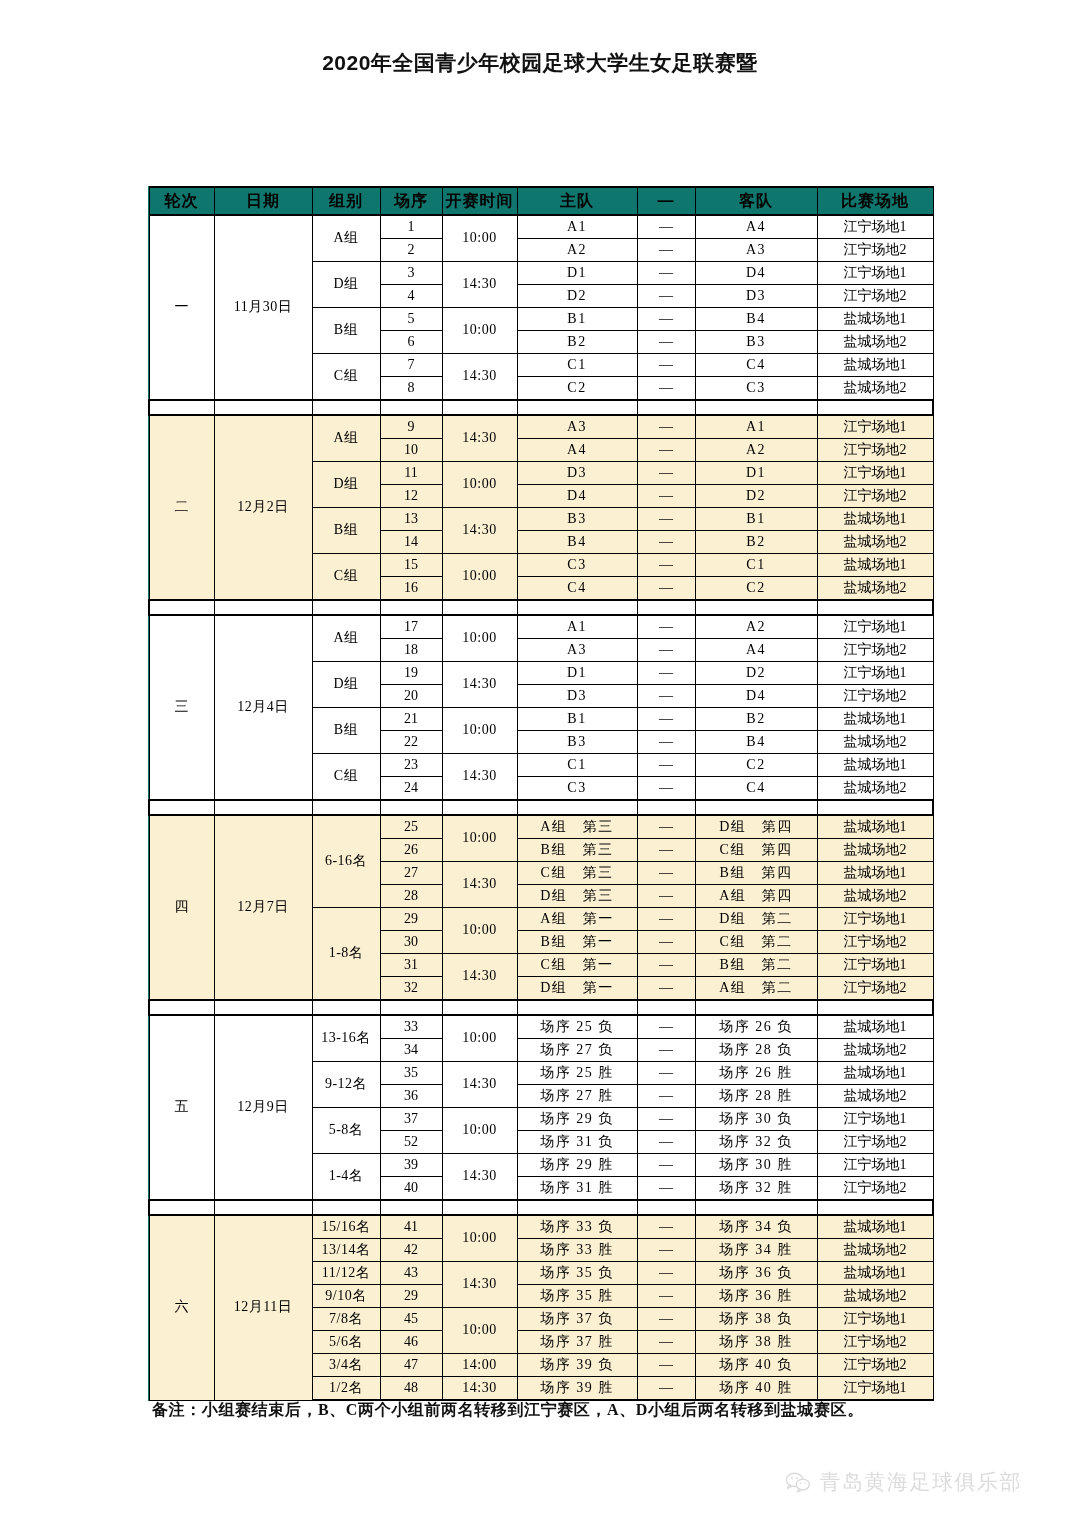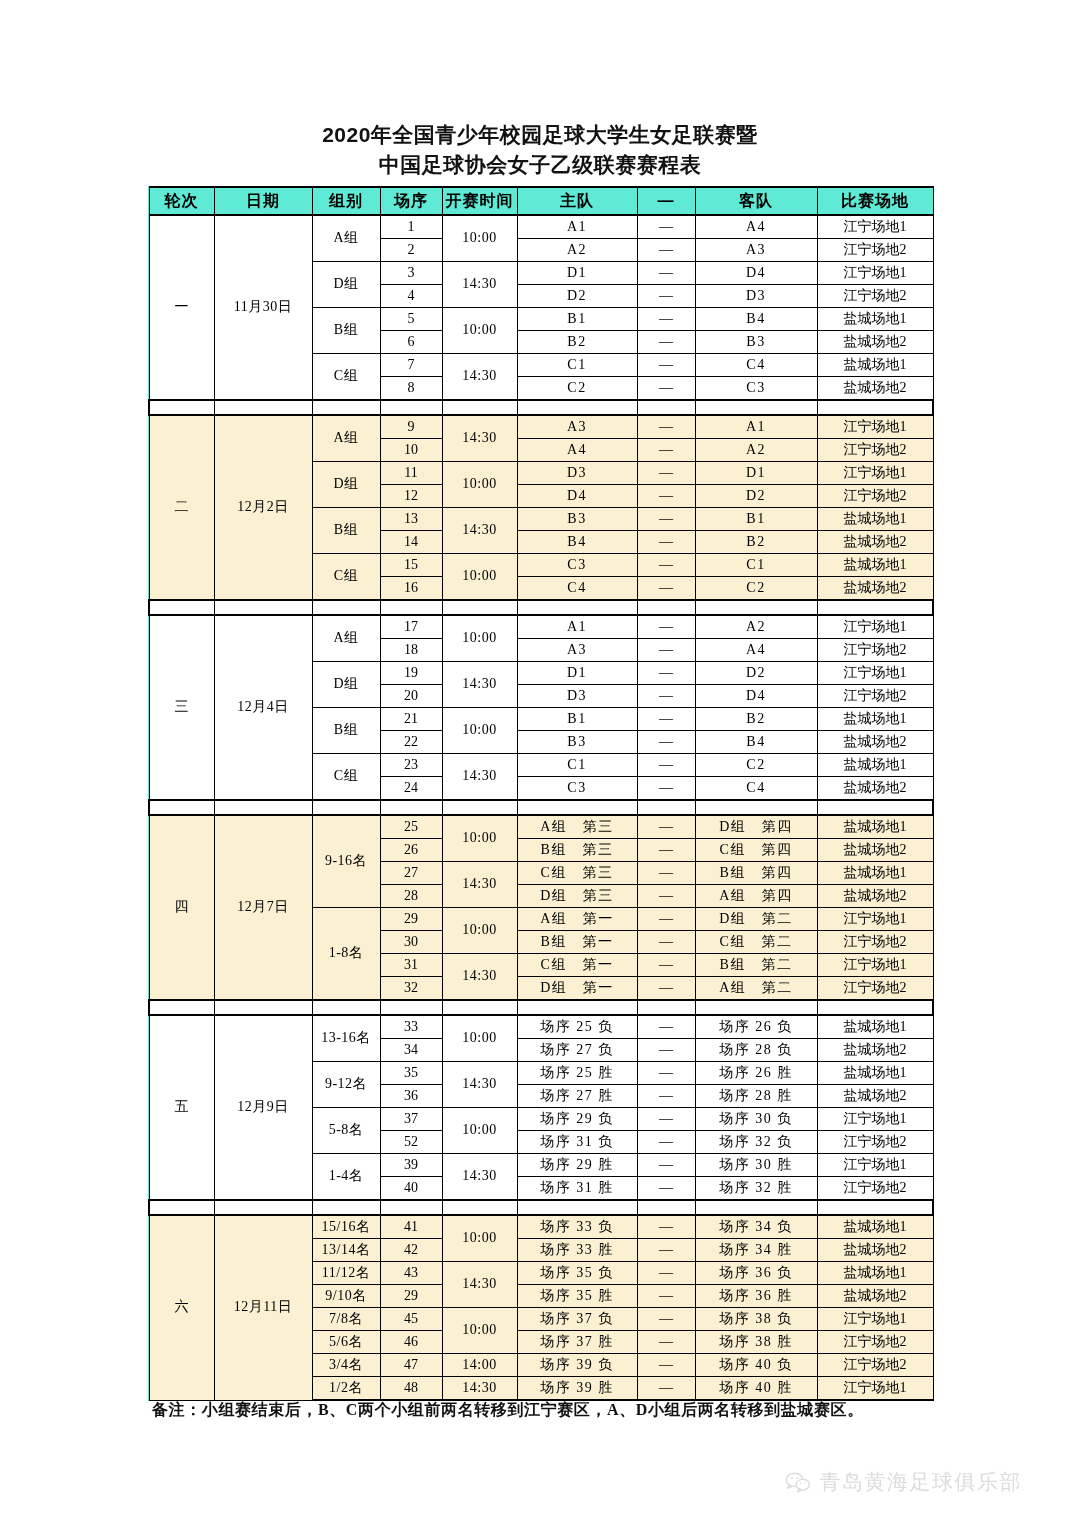--- a/index.html
+++ b/index.html
@@ -12,21 +12,21 @@
     background: #ffffff;
     font-family: "Liberation Serif", "DejaVu Serif", serif;
     color: #000000;
     position: relative;
     overflow: hidden;
   }
 
   
   .title-block {
     text-align: center;
-    padding-top: 120px;
+    padding-top: 48px;
   }
   .title-line {
     font-family: "Liberation Sans", "DejaVu Sans", sans-serif;
     font-weight: bold;
     font-size: 21px;
     line-height: 30px;
     letter-spacing: 0.5px;
     color: #111;
   }
 
@@ -34,21 +34,21 @@
   .sched-wrap {
     position: absolute;
     left: 148px;
     top: 186px;
     width: 784px;
   }
   table.sched {
     border-collapse: collapse;
     table-layout: fixed;
     width: 784px;
-    background: #5eead4;
+    background: #0f766e;
   }
   table.sched td, table.sched th {
     border: 1px solid #000;
     text-align: center;
     vertical-align: middle;
     font-size: 14px;
     line-height: 1.05;
     padding: 0;
     height: 22px;
     font-family: "Liberation Serif", "DejaVu Serif", serif;
@@ -142,21 +142,20 @@
     color: #dcdcdc;
     font-family: "Liberation Sans", "DejaVu Sans", sans-serif;
     text-align: right;
   }
 </style>
 </head>
 <body>
 
 <div class="title-block">
   <div class="title-line">2020年全国青少年校园足球大学生女足联赛暨</div>
-  <div class="title-line">中国足球协会女子乙级联赛赛程表</div>
 </div>
 
 <div class="sched-wrap">
   <table class="sched">
     <colgroup>
       <col class="c-round">
         <col class="c-date">
         <col class="c-group">
         <col class="c-no">
       <col class="c-time">
@@ -406,21 +405,21 @@
           <td></td>
           <td></td>
           <td></td>
           <td></td>
           <td></td>
           <td class="sp-edge-r"></td>
         </tr>
         <tr class="tan">
           <td class="cell-round edge-l" rowspan="8">四</td>
           <td class="cell-date" rowspan="8">12月7日</td>
-          <td class="cell-group" rowspan="4">9-16名</td>
+          <td class="cell-group" rowspan="4">6-16名</td>
           <td class="cell-no">25</td>
           <td class="cell-time" rowspan="2">10:00</td>
           <td class="cell-team">A组　第三</td>
           <td class="cell-dash">—</td>
           <td class="cell-team">D组　第四</td>
           <td class="cell-venue edge-r">盐城场地1</td>
         </tr>
         <tr class="tan">
           <td class="cell-no grp-sep-bottom">26</td>
           <td class="cell-team grp-sep-bottom">B组　第三</td>

